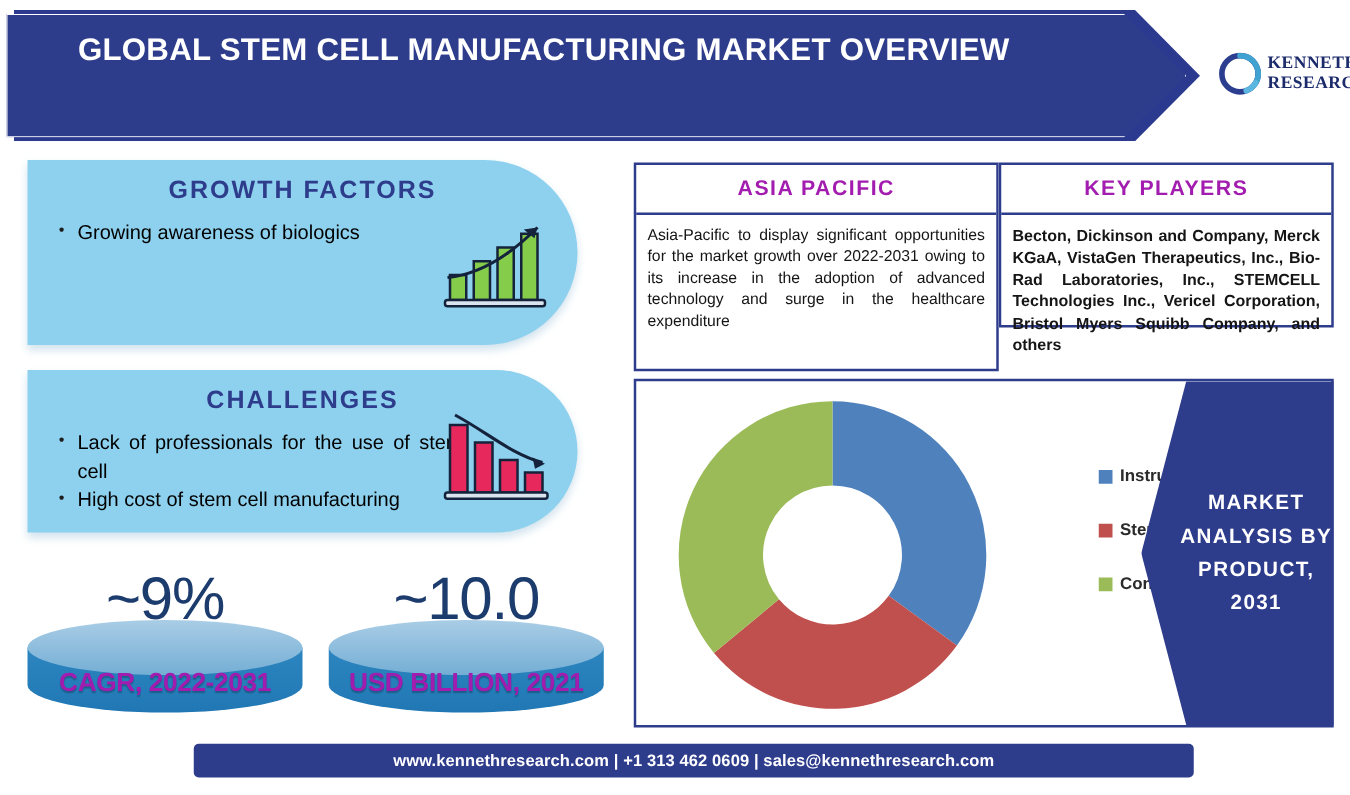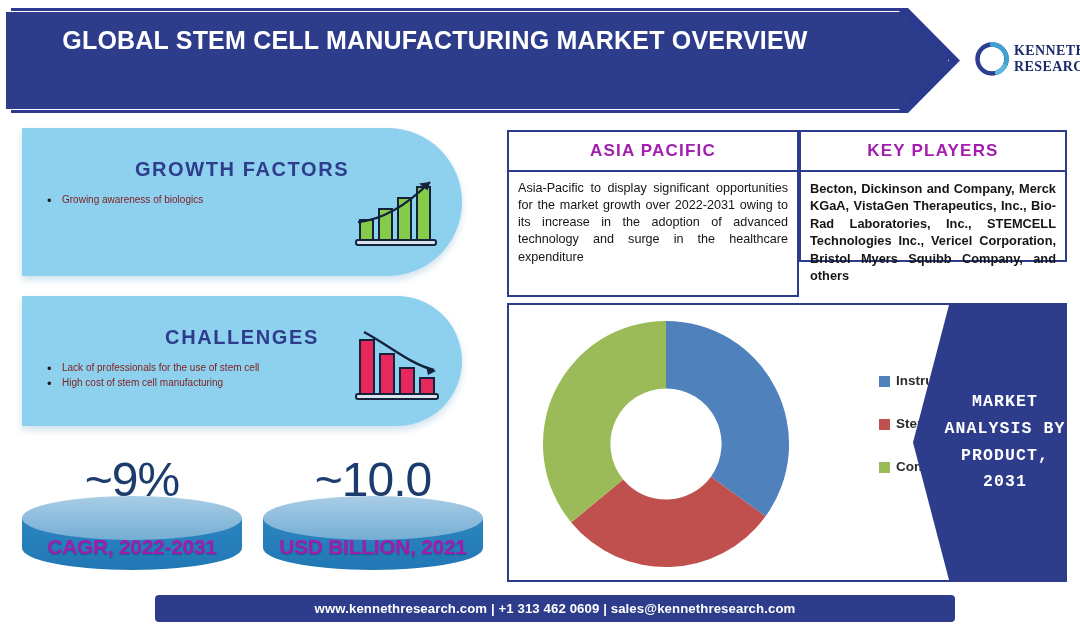--- a/index.html
+++ b/index.html
@@ -50,26 +50,26 @@
   .card {
     position:absolute; left:22px; width:440px;
     background:#8ed1ee;
     border-radius:0 75px 75px 0;
     box-shadow: 0 4px 7px rgba(150,190,215,.45);
   }
   #card-growth { top:128px; height:148px; }
   #card-challenges { top:296px; height:130px; }
   .card-title {
     text-align:center; color:#2e3c8c; font-weight:bold;
-    font-size:20px; letter-spacing:1.6px; padding-top:30px;
+    font-size:20px; letter-spacing:1.6px; padding-top:13px;
   }
   .card-list { margin:12px 0 0 18px; width:330px; }
   .card-list li {
     list-style:none; position:relative; padding-left:22px;
-    font-size:10px; color:#7f1d1d; line-height:1.42;
+    font-size:16px; color:#000000; line-height:1.42;
     text-align:justify; margin-bottom:1px;
   }
   .card-list li:before {
     content:"\2022"; position:absolute; left:7px; top:-1px; font-size:13px; color:#1d1d1d;
   }
   .card-icon { position:absolute; right:22px; top:48px; width:86px; height:74px; }
   #card-challenges .card-icon { top:34px; }
 
   
   .cyl { position:absolute; width:230px; height:120px; }
@@ -117,21 +117,21 @@
   .legend-label { font-size:13.5px; font-weight:bold; color:#2b2b2b; line-height:1.25; }
 
   .banner {
     position:absolute; left:913px; top:305px; width:154px; height:275px;
     background:#2e3c8c; color:#ffffff;
     clip-path: polygon(36px 0, 100% 0, 100% 100%, 36px 100%, 0 50%);
     display:flex; align-items:center; justify-content:center;
   }
   .banner-text {
     text-align:center; font-weight:bold; font-size:16.5px; line-height:1.62;
-    letter-spacing:1.1px; padding-left:30px;font-family:Liberation Mono, monospace;
+    letter-spacing:1.1px; padding-left:30px;
   }
 
   
   .footer {
     position:absolute; left:155px; top:595px; width:800px; height:27px;
     background:#2e3c8c; border-radius:4px;
     display:flex; align-items:center; justify-content:center;
     color:#ffffff; font-weight:bold; font-size:13.2px; letter-spacing:.1px;
   }
 </style>

